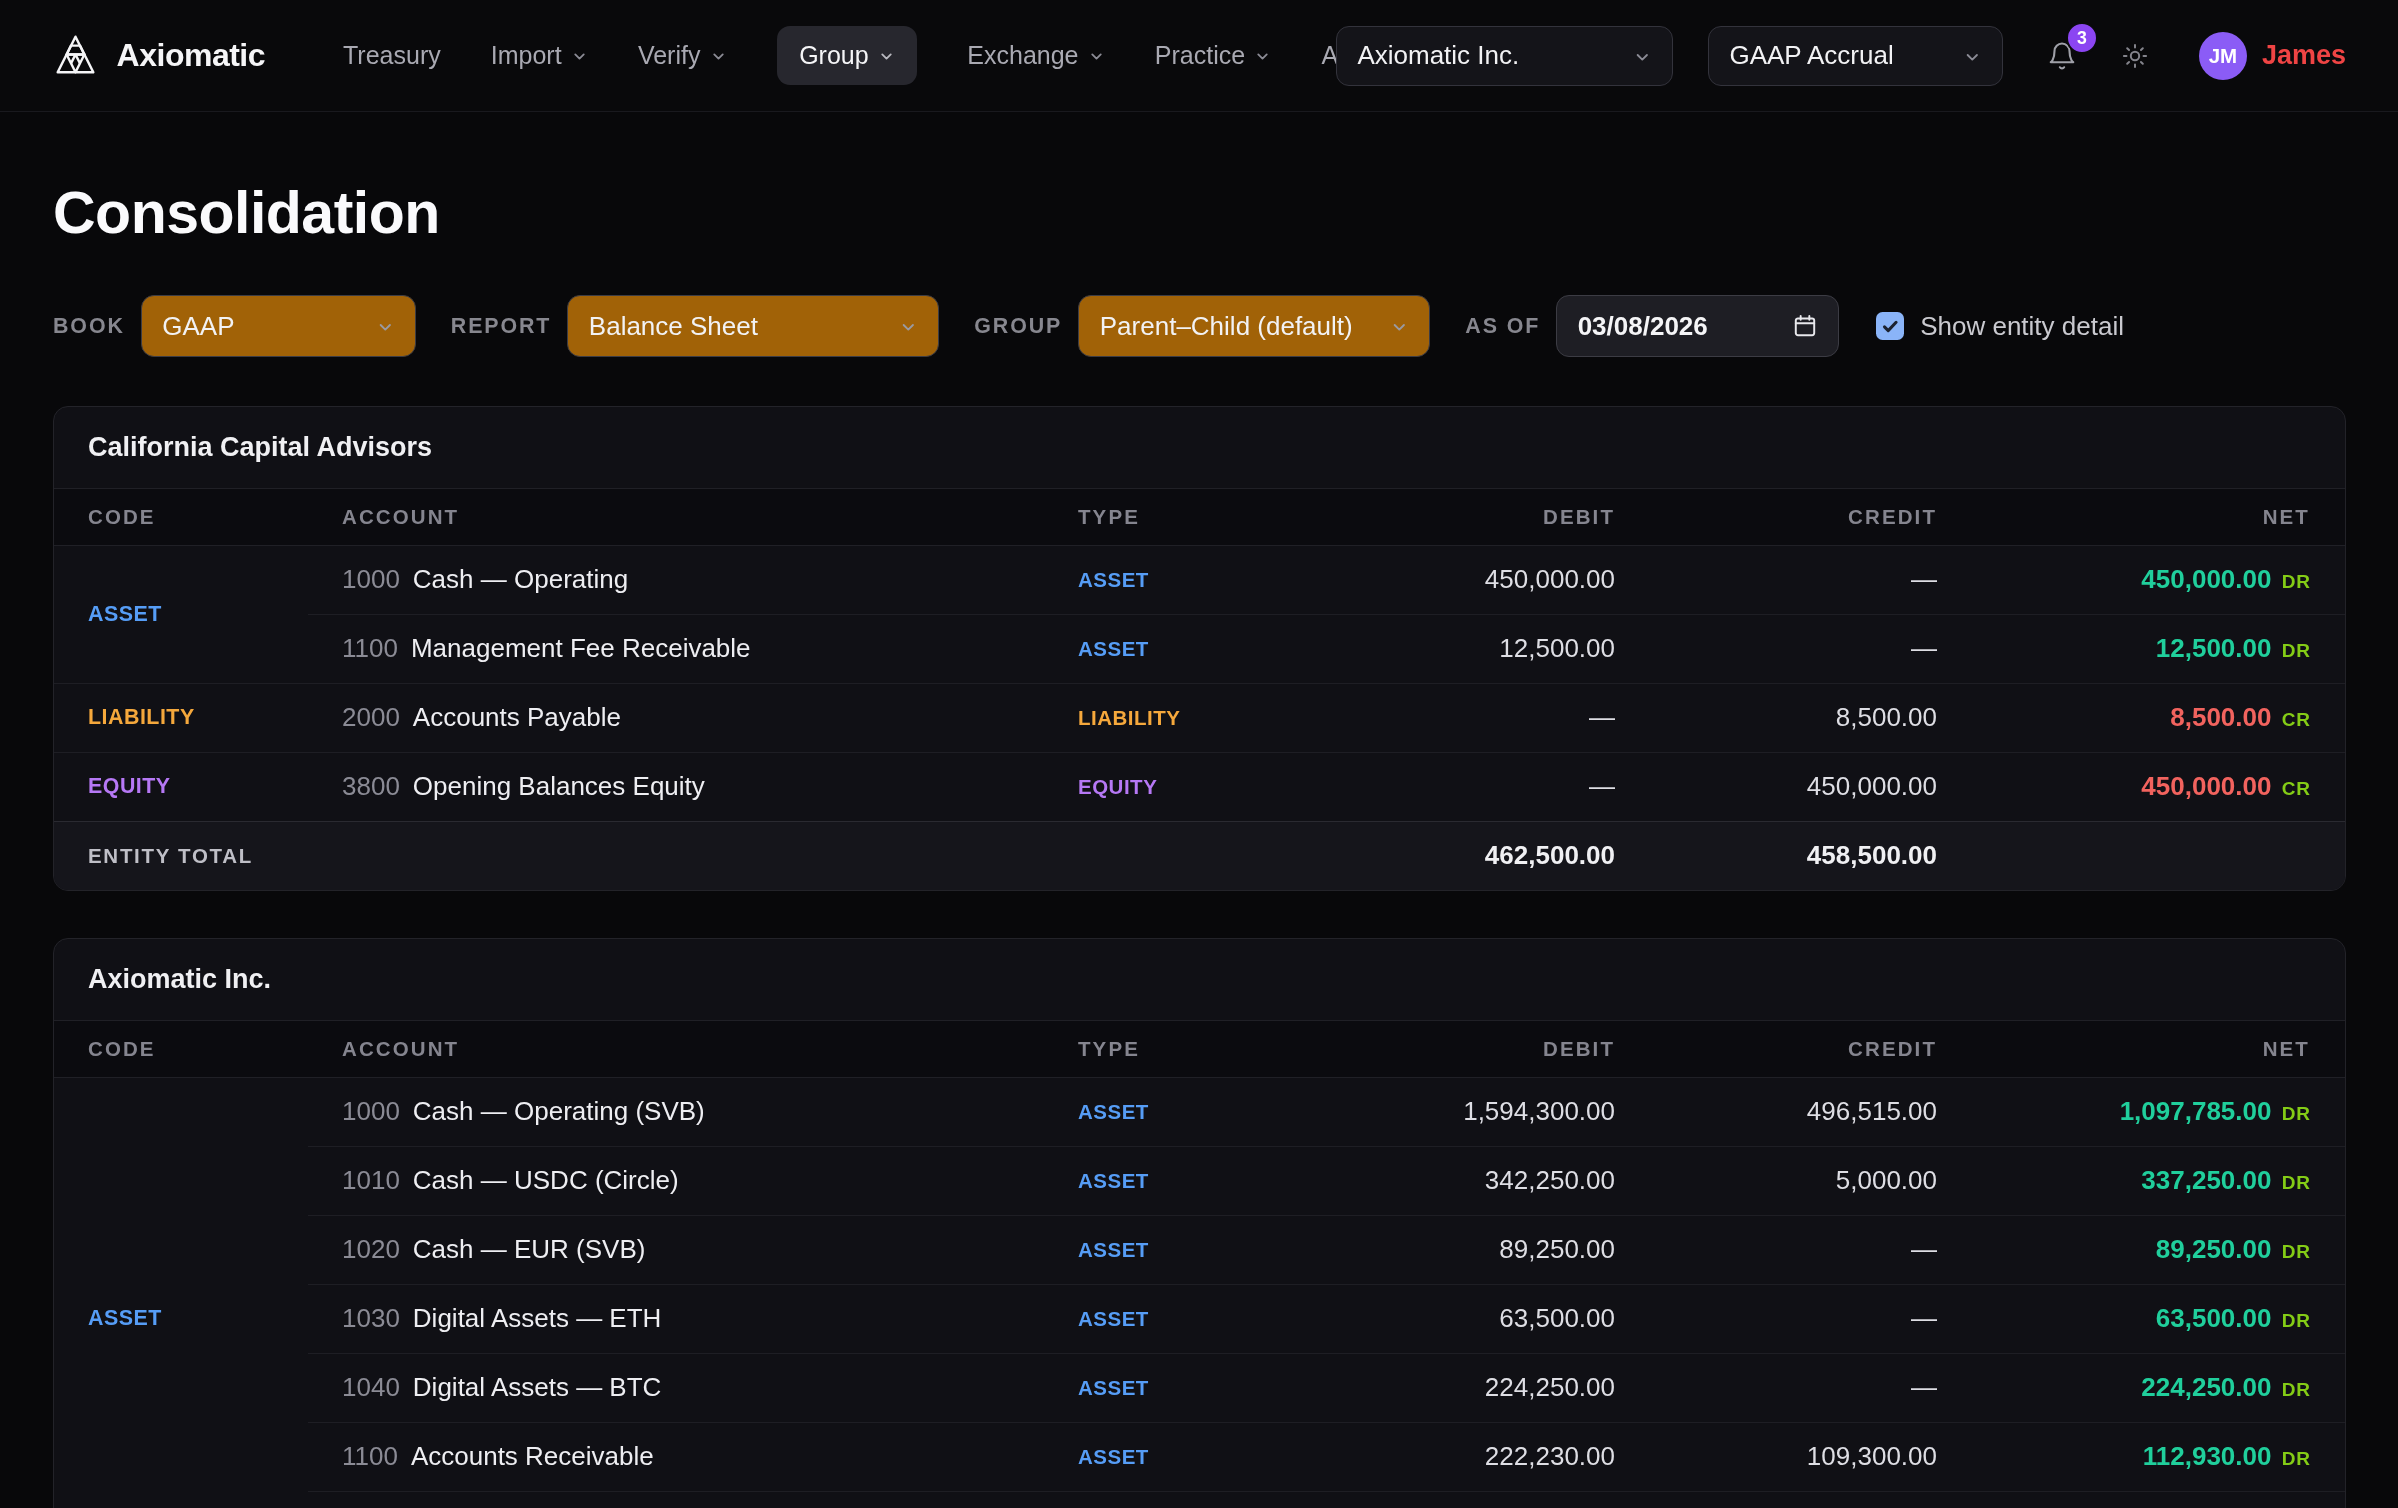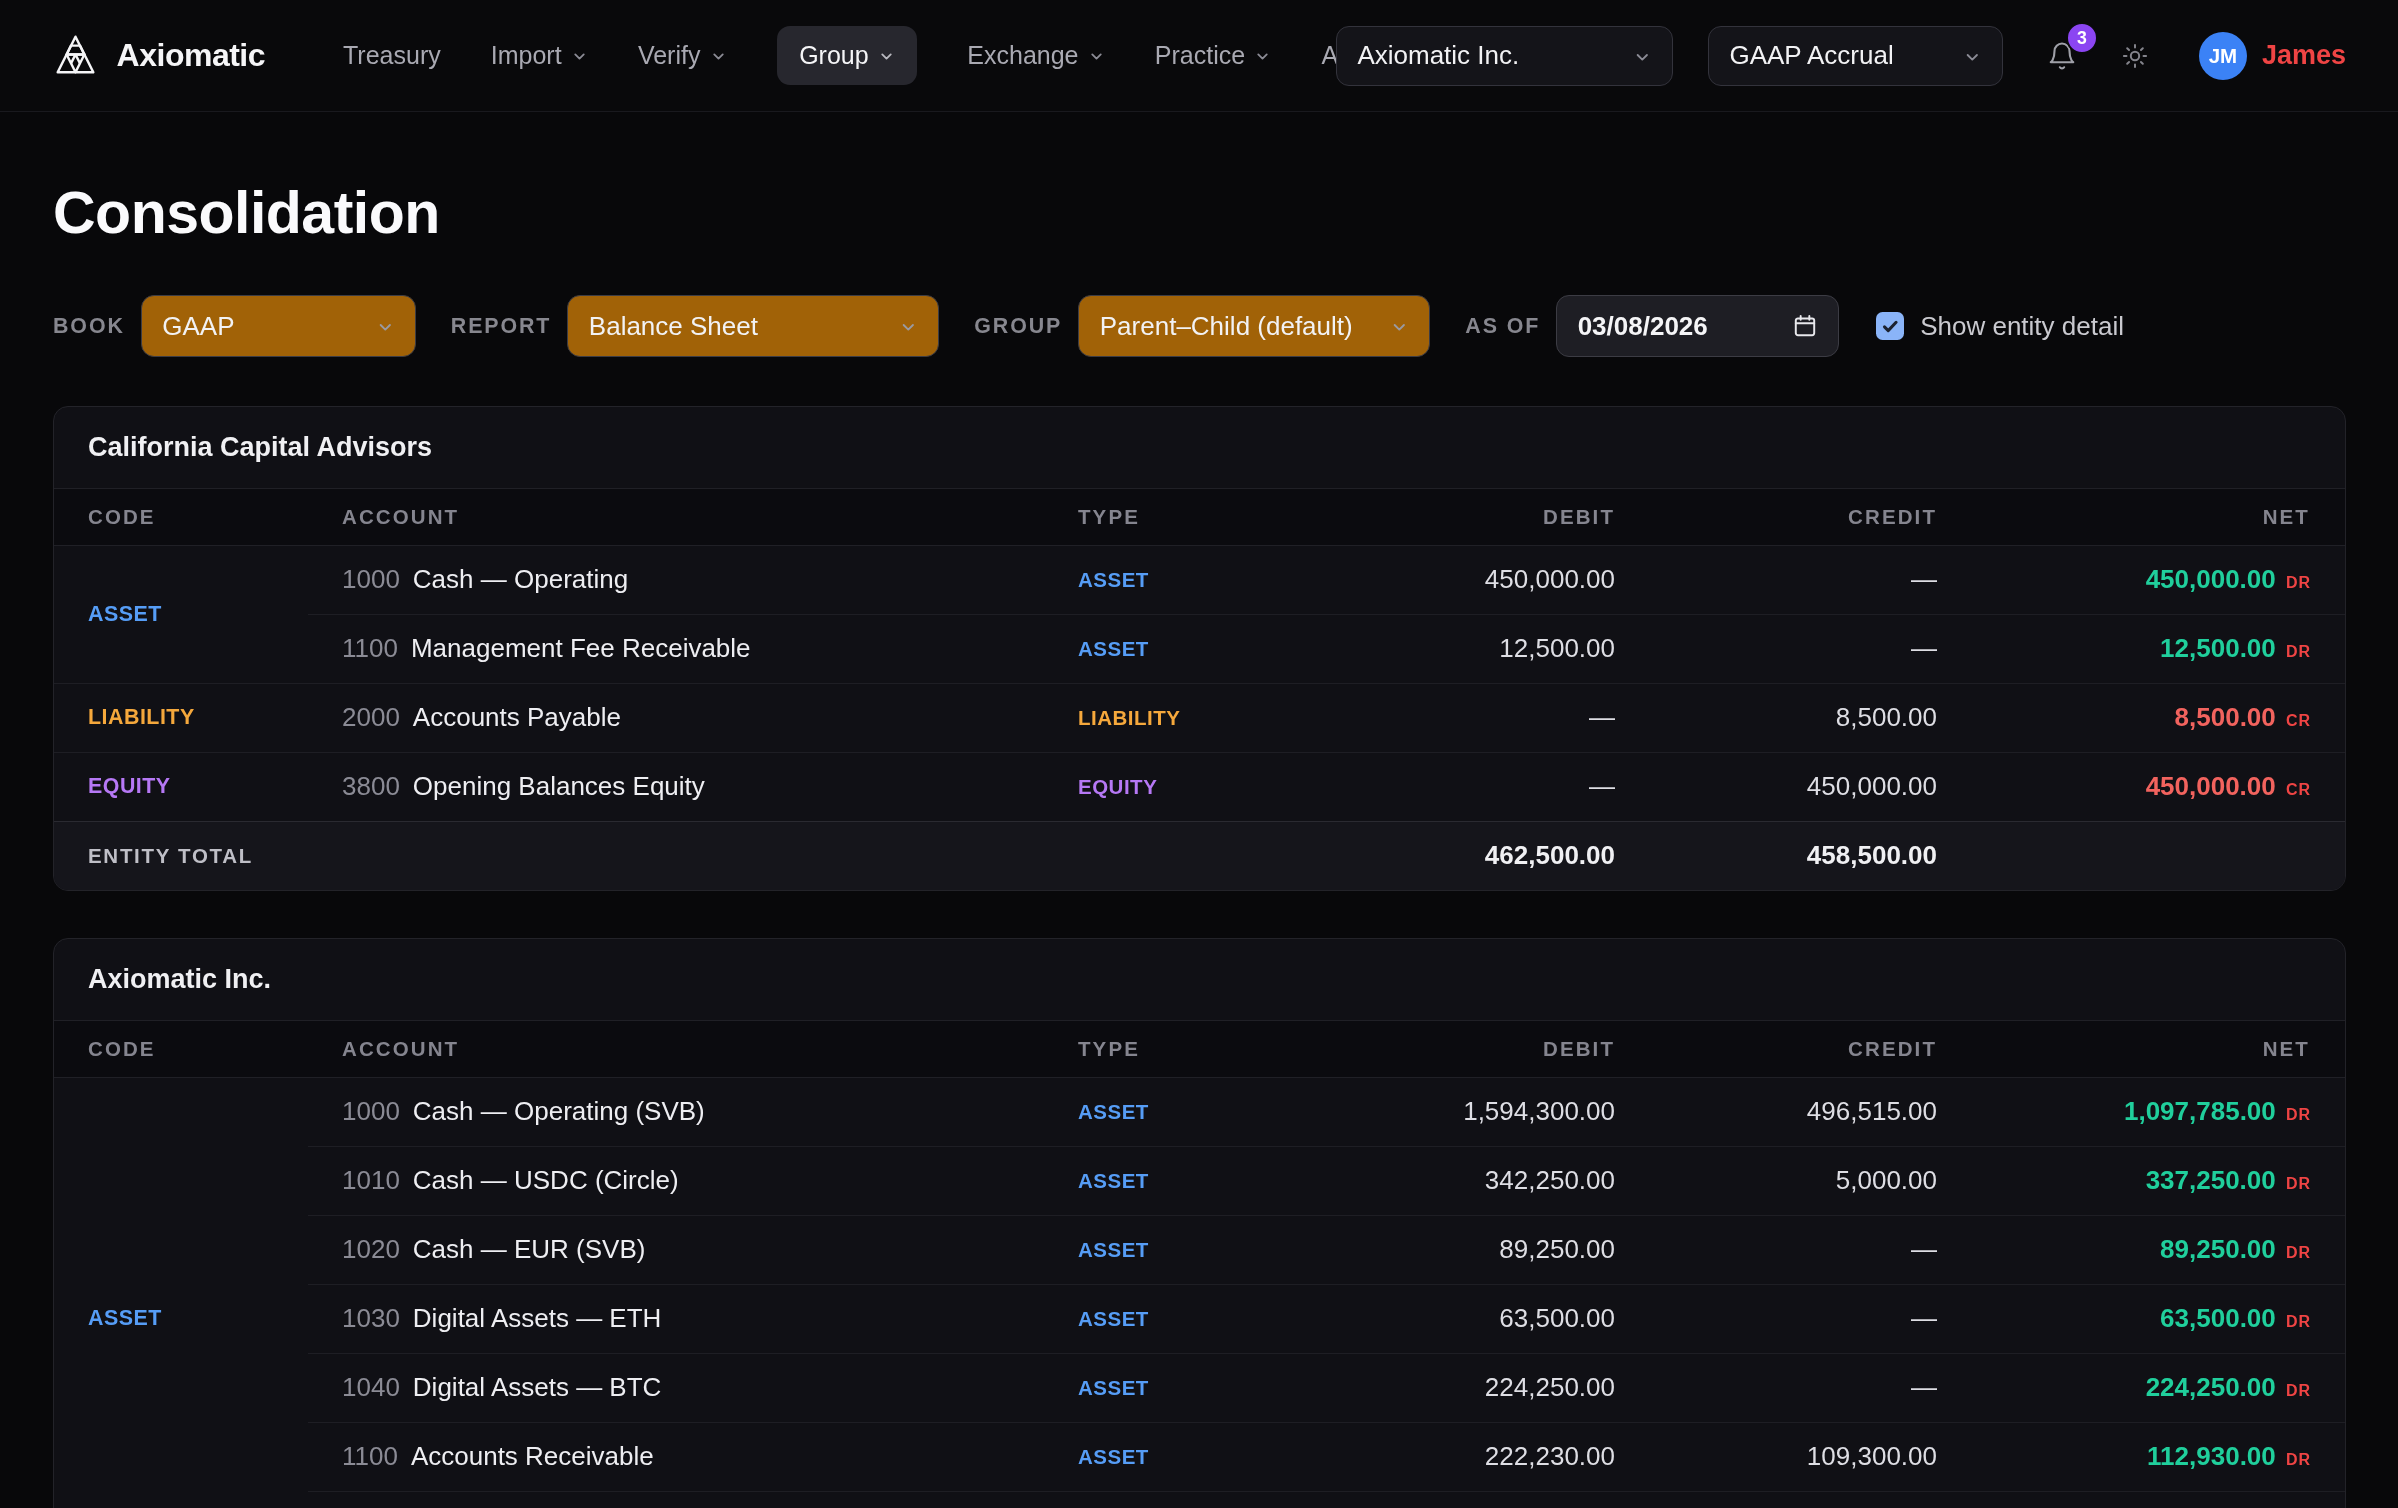--- a/index.html
+++ b/index.html
@@ -22,21 +22,21 @@
     height:60px; background:#141419; border:0.9px solid #33333c; border-radius:13px;
     padding:0 20.5px; font-size:26px; color:#f2f2f4; cursor:pointer; }
   .nav-select.entity { width:337px; margin-right:35px; }
   .nav-select.basis  { width:295px; margin-right:39px; }
   .icon-btn { position:relative; display:flex; align-items:center; justify-content:center;
     width:41px; height:41px; cursor:pointer; }
   .badge { position:absolute; top:-13px; right:-15px; width:32px; height:32px; border-radius:50%;
     background:#8b45f2; border:2.8px solid #0a0a0c; color:#fff; font-size:17.7px; font-weight:700;
     display:flex; align-items:center; justify-content:center; }
   .theme-btn { margin-left:32px; }
-  .avatar { width:48px; height:48px; border-radius:50%; background:#3b82f6; color:#fff;
+  .avatar { width:48px; height:48px; border-radius:50%; background:#8b5cf6; color:#fff;
     font-size:20.5px; font-weight:800; display:flex; align-items:center; justify-content:center;
     margin-left:43px; cursor:pointer; }
   .user-name { font-size:27px; font-weight:600; color:#ef4444; margin-left:15px; }
 
   
   main { padding:67px 53px 0; }
   h1.page-title { font-size:59px; font-weight:800; color:#fafafc; letter-spacing:-0.5px; }
 
   .filters { display:flex; align-items:center; margin-top:48px; }
   .f-label { font-size:21.4px; font-weight:600; color:#87878f; letter-spacing:1.9px; margin-right:16px; }
@@ -76,21 +76,21 @@
   tbody tr td { border-top:0.9px solid #1e1e24; }
   tbody tr:first-child td { border-top:none; }
   td.cell-group { padding-left:34px; font-size:21.4px; font-weight:700; letter-spacing:0.5px; }
   td.cell-account { padding-left:34px; }
   .acct-num { color:#8b8b95; margin-right:13px; }
   .acct-name { color:#eeeef2; font-weight:500; }
   td.cell-type { padding-left:34px; font-size:20.5px; font-weight:700; letter-spacing:0.5px; }
   td.num { text-align:right; padding-right:35px; color:#dedee4; }
   td.cell-net { text-align:right; padding-right:34px; }
   .net-amt { font-weight:700; font-size:26px; }
-  .net-side { color:#ef4444; font-size:16px; font-weight:700; margin-left:10.3px; letter-spacing:0.9px; }
+  .net-side { color:#84cc16; font-size:19px; font-weight:700; margin-left:10.3px; letter-spacing:0.9px; }
   .dash { color:#8b8b95; }
 
   .t-asset    { color:#569df6; }
   .t-liability{ color:#f5a83c; }
   .t-equity   { color:#b678f5; }
   .net-dr { color:#20cf9c; }
   .net-cr { color:#f2635e; }
 
   tfoot td { height:69px; background:#15151b; border-top:0.9px solid #2a2a31; font-size:26px; }
   td.total-label { padding-left:34px; font-size:20.5px; font-weight:700; letter-spacing:1.7px; color:#bfbfc7; }

